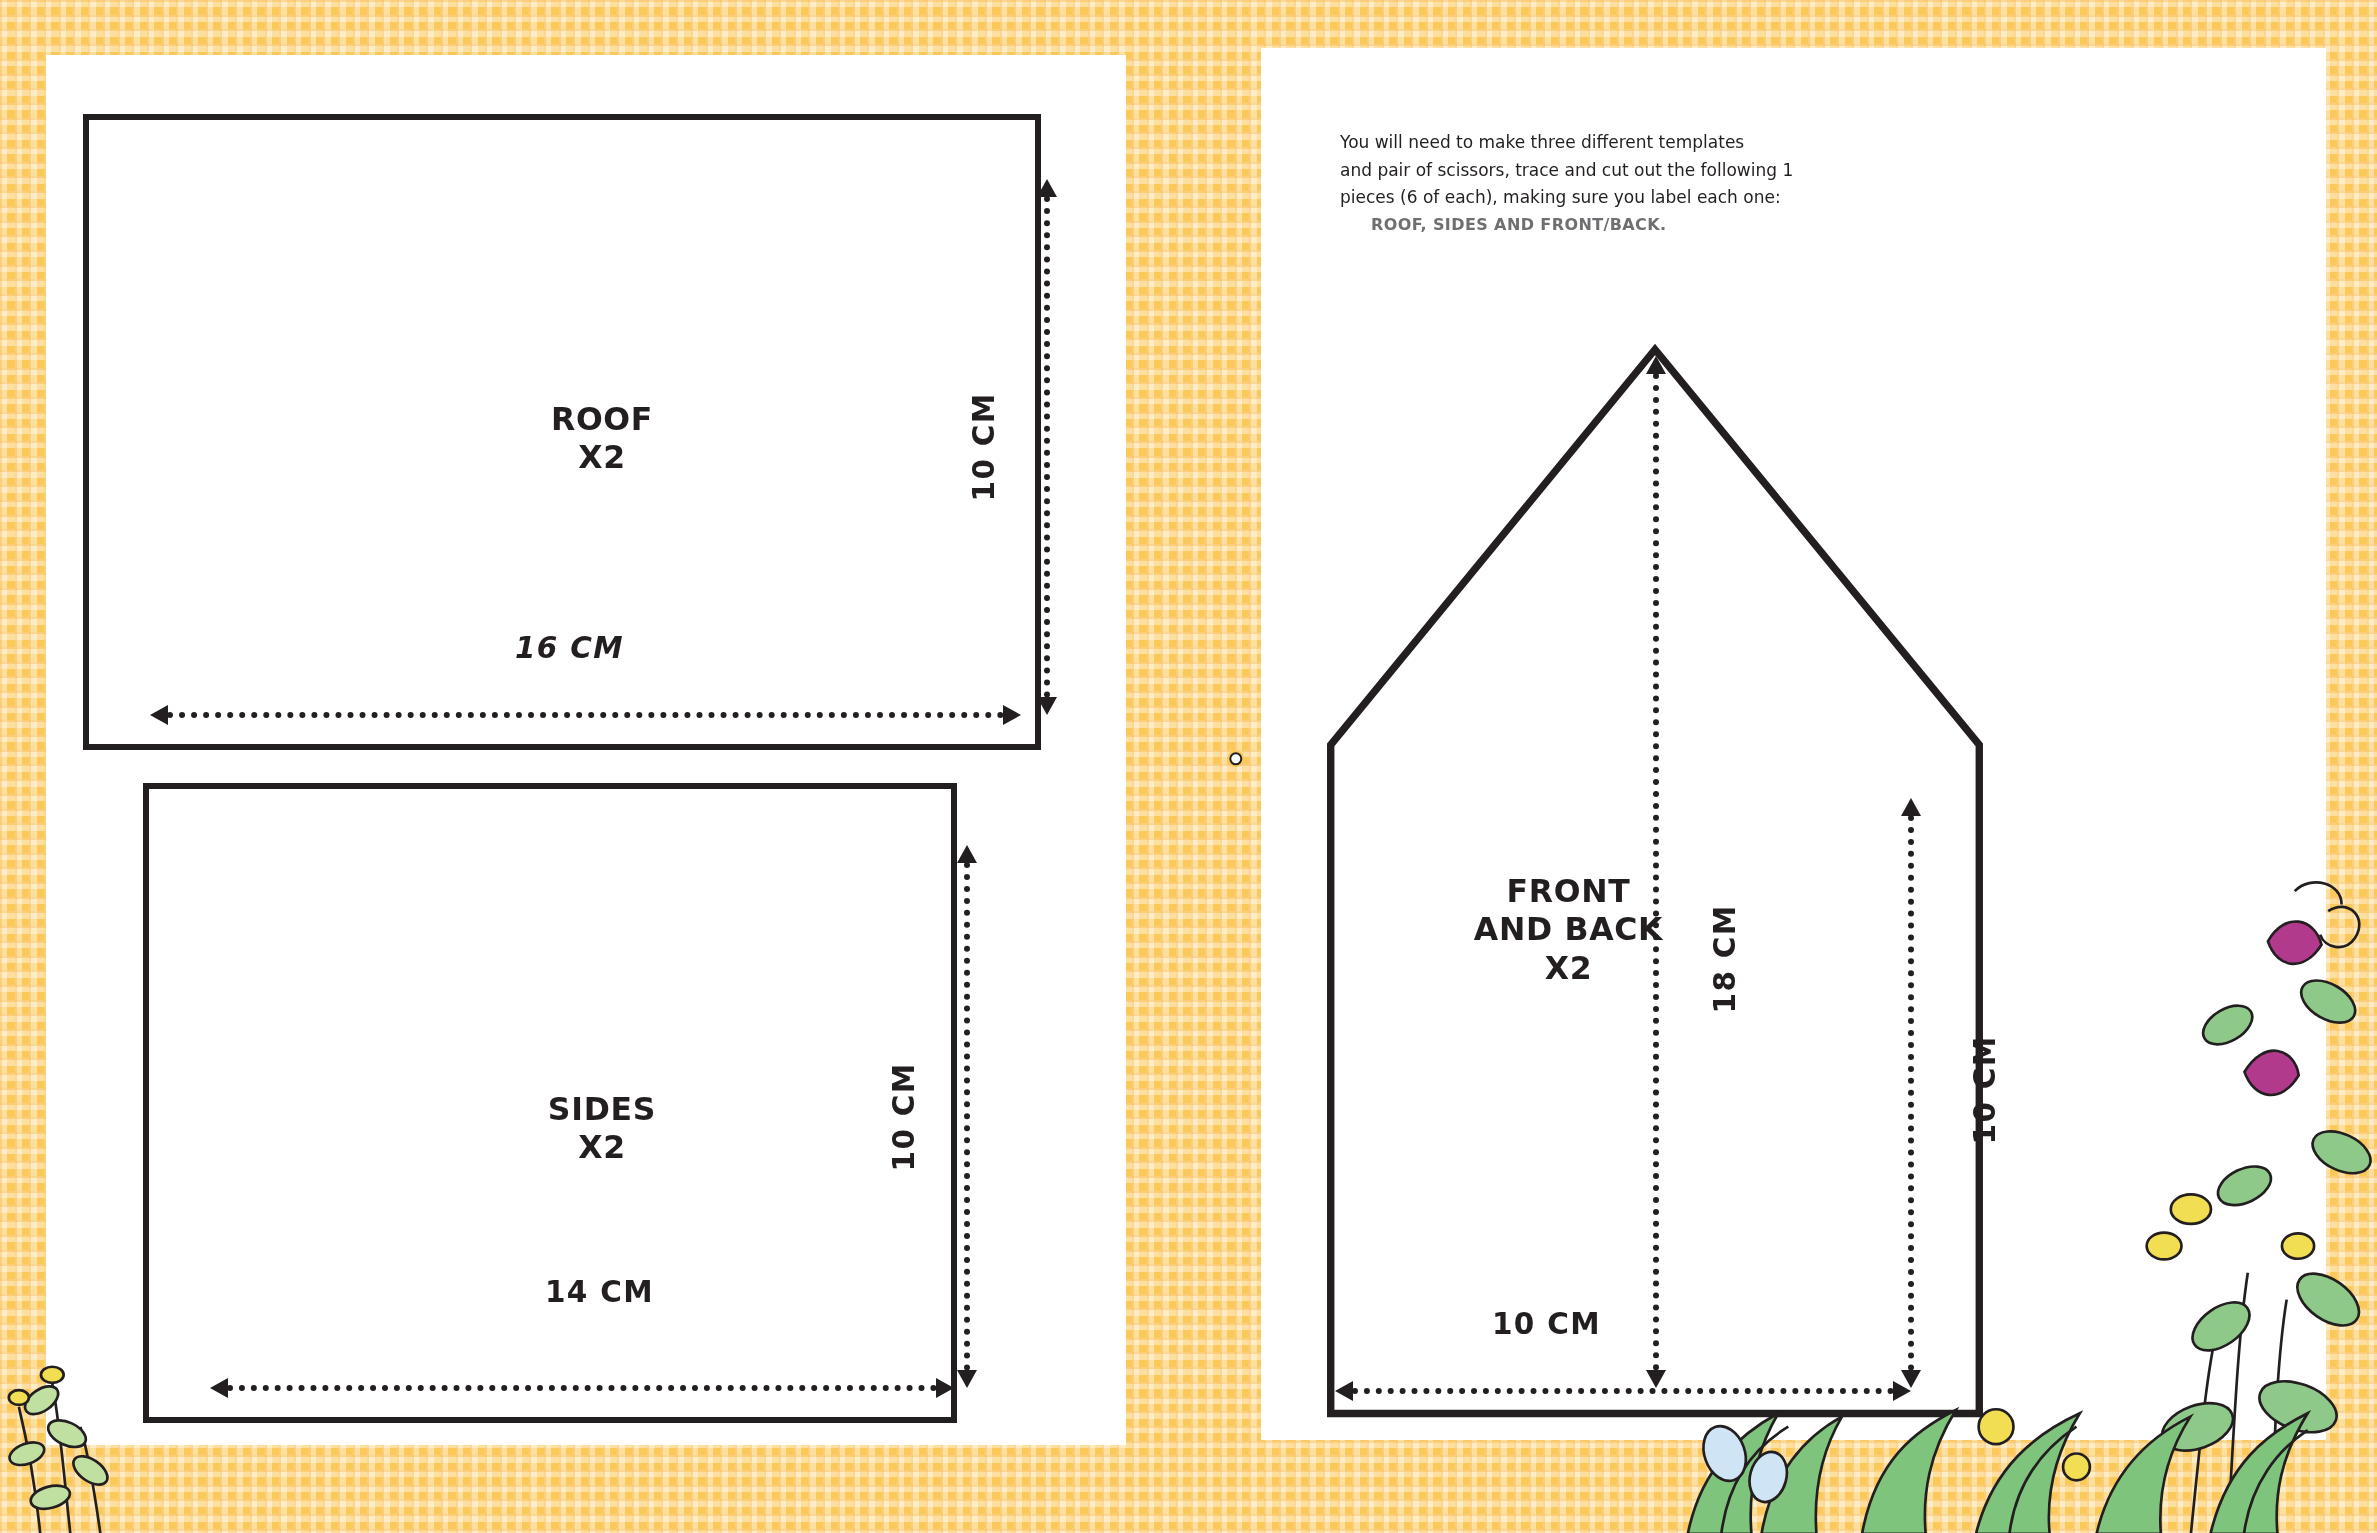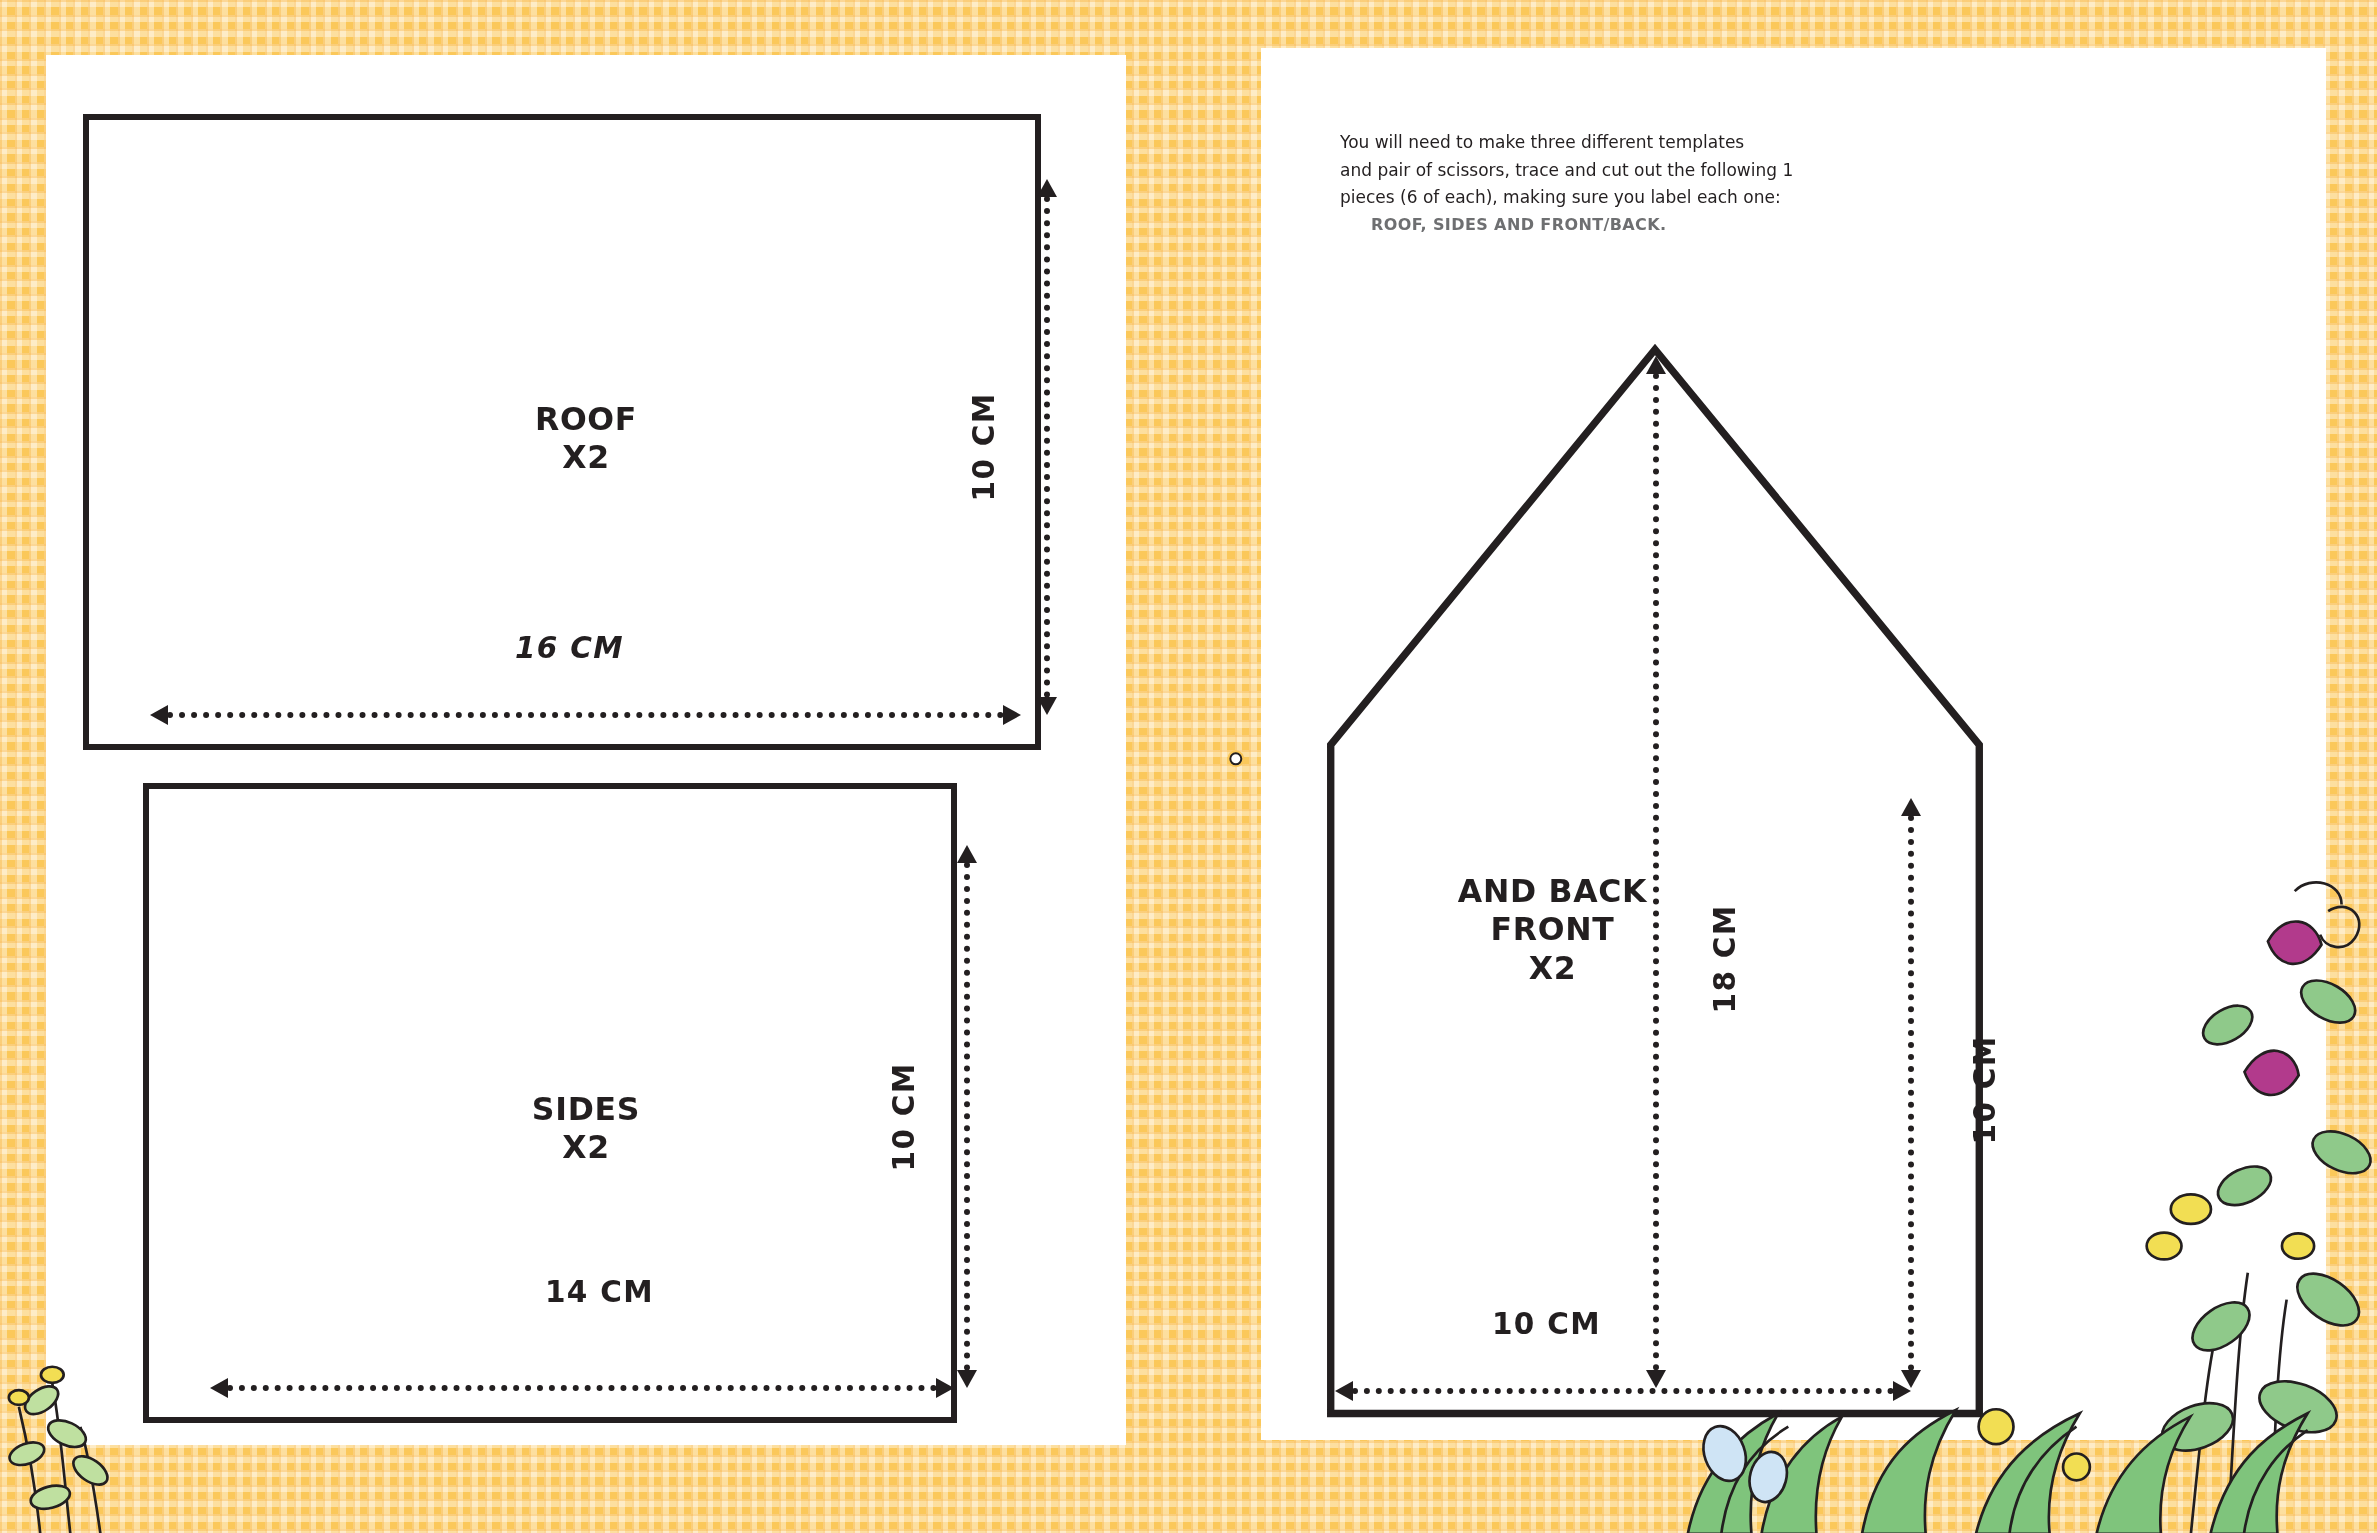--- a/index.html
+++ b/index.html
@@ -45,20 +45,21 @@
   .tpl-label{
     position:absolute;
     width:100%;
     text-align:center;
     color:#231f20;
     font-family:"DejaVu Sans", sans-serif;
     font-weight:bold;
     letter-spacing:0.7px;
     line-height:1.22;
     font-size:31.5px;
+    padding-left:16px;
   }
   #label-roof{top:345px;}
   #label-sides{top:1035px;}
 
   .title{
     position:absolute;
     left:102px;top:139px;
     font-family:"DejaVu Sans", sans-serif;
     font-weight:bold;
     font-size:38px;
@@ -178,22 +179,22 @@
     <div>and pair of scissors, trace and cut out the following 1</div>
     <div>pieces (6 of each), making sure you label each one:</div>
     <div class="emph">ROOF, SIDES AND FRONT/BACK.</div>
   </div>
 
   <svg id="house" viewBox="0 0 1000 1740">
     <polygon points="16,1708 16,710 500,120 984,710 984,1708" fill="#ffffff" stroke="#231f20" stroke-width="11" stroke-linejoin="miter"></polygon>
   </svg>
 
   <div class="tpl-label" style="top:824px;left:-241px;">
+    <div>FRONT</div>
     <div>AND BACK</div>
-    <div>FRONT</div>
     <div>X2</div>
   </div>
 
   <div class="dim-v" style="left:375px;top:308px;width:40px;height:1032px;">
     <div class="line"></div>
     <div class="arw up"></div>
     <div class="arw down"></div>
   </div>
   <div class="dim-text vert-text" style="left:410px;top:894px;">18 CM</div>
 

